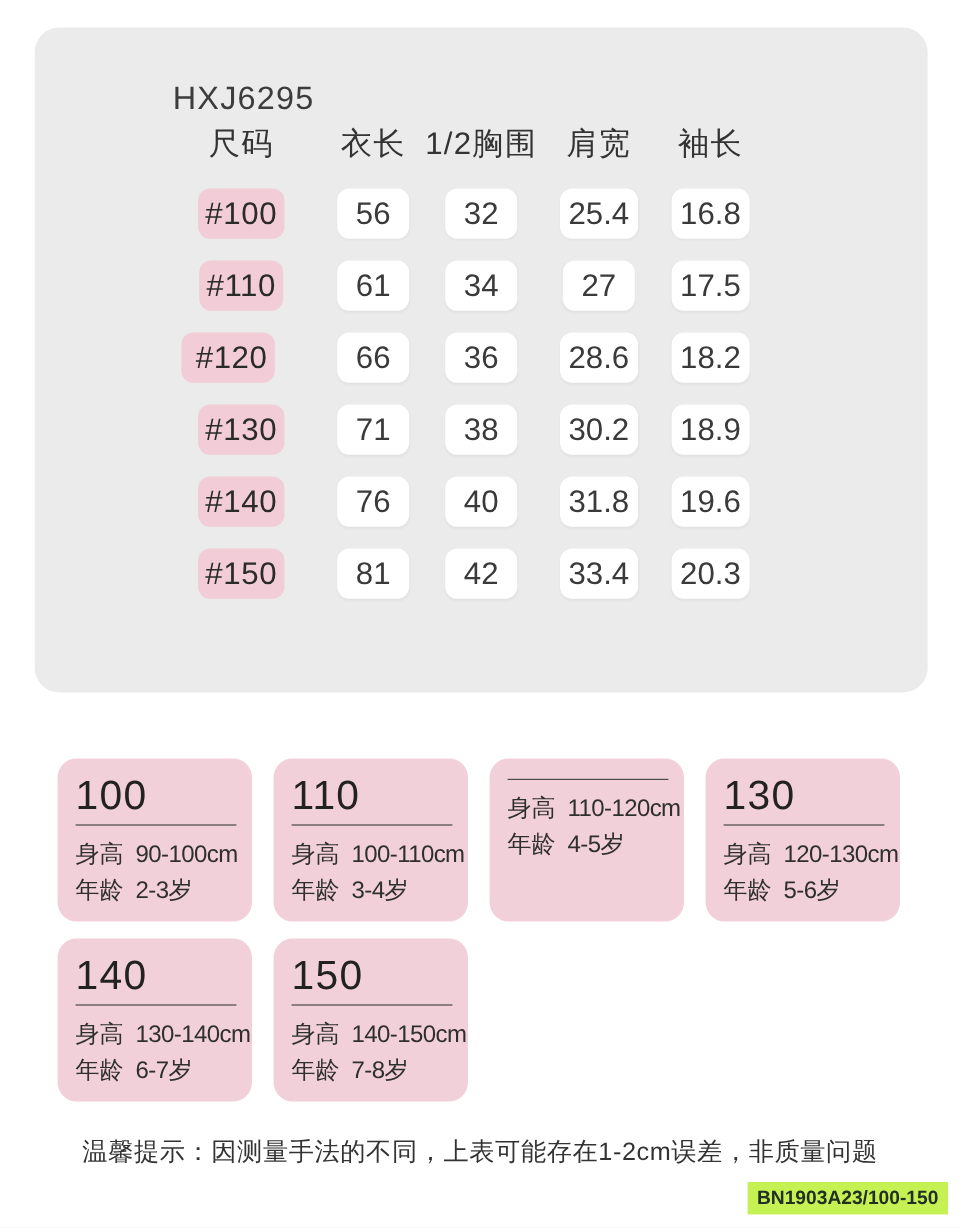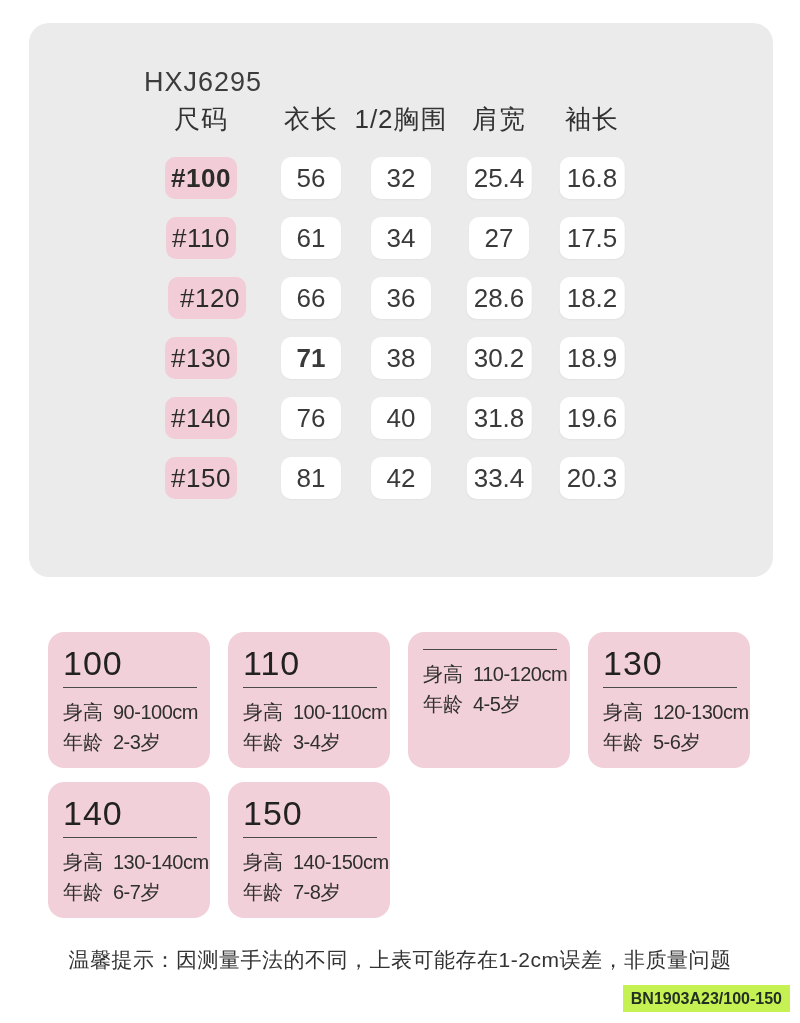--- a/index.html
+++ b/index.html
@@ -90,43 +90,43 @@
     <div class="model">HXJ6295</div>
     <div class="hrow" id="header-row">
         <span class="hcell" style="left: 172px;">尺码</span>
         <span class="hcell" style="left: 282px;">衣长</span>
         <span class="hcell" style="left: 372px;">1/2胸围</span>
         <span class="hcell" style="left: 470px;">肩宽</span>
         <span class="hcell" style="left: 563px;">袖长</span>
       </div>
     <div id="rows-host">
         <div class="trow" style="top: 134px;">
-          <span class="size-badge" style="left: 172px; font-weight: bold;">#100</span>
+          <span class="size-badge" style="left: 172px;">#100</span>
           <span class="chip" style="left: 282px;">56</span>
           <span class="chip" style="left: 372px;">32</span>
           <span class="chip" style="left: 470px;">25.4</span>
           <span class="chip" style="left: 563px;">16.8</span>
         </div>
         <div class="trow" style="top: 194px;">
           <span class="size-badge" style="left: 172px;">#110</span>
           <span class="chip" style="left: 282px;">61</span>
           <span class="chip" style="left: 372px;">34</span>
           <span class="chip" style="left: 470px;">27</span>
           <span class="chip" style="left: 563px;">17.5</span>
         </div>
         <div class="trow" style="top: 254px;">
-          <span class="size-badge" style="left: 178px; padding-left: 12px;">#120</span>
+          <span class="size-badge" style="left: 161px; padding-left: 12px;">#120</span>
           <span class="chip" style="left: 282px;">66</span>
           <span class="chip" style="left: 372px;">36</span>
           <span class="chip" style="left: 470px;">28.6</span>
           <span class="chip" style="left: 563px;">18.2</span>
         </div>
         <div class="trow" style="top: 314px;">
           <span class="size-badge" style="left: 172px;">#130</span>
-          <span class="chip" style="left: 282px; font-weight: bold;">71</span>
+          <span class="chip" style="left: 282px;">71</span>
           <span class="chip" style="left: 372px;">38</span>
           <span class="chip" style="left: 470px;">30.2</span>
           <span class="chip" style="left: 563px;">18.9</span>
         </div>
         <div class="trow" style="top: 374px;">
           <span class="size-badge" style="left: 172px;">#140</span>
           <span class="chip" style="left: 282px;">76</span>
           <span class="chip" style="left: 372px;">40</span>
           <span class="chip" style="left: 470px;">31.8</span>
           <span class="chip" style="left: 563px;">19.6</span>

